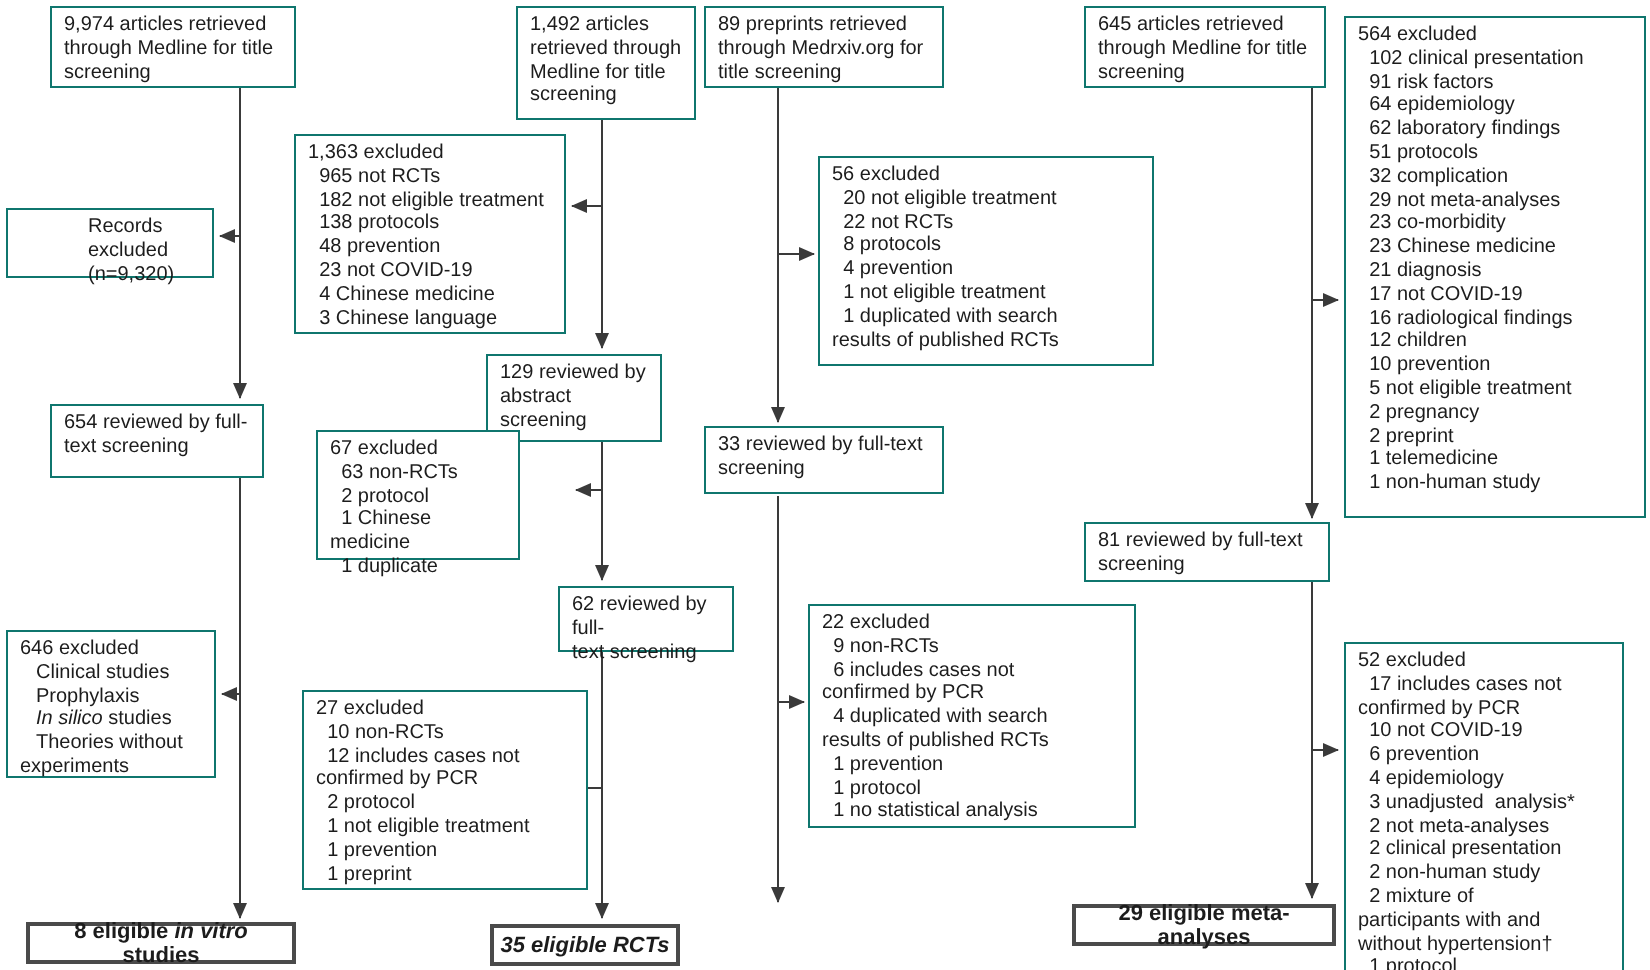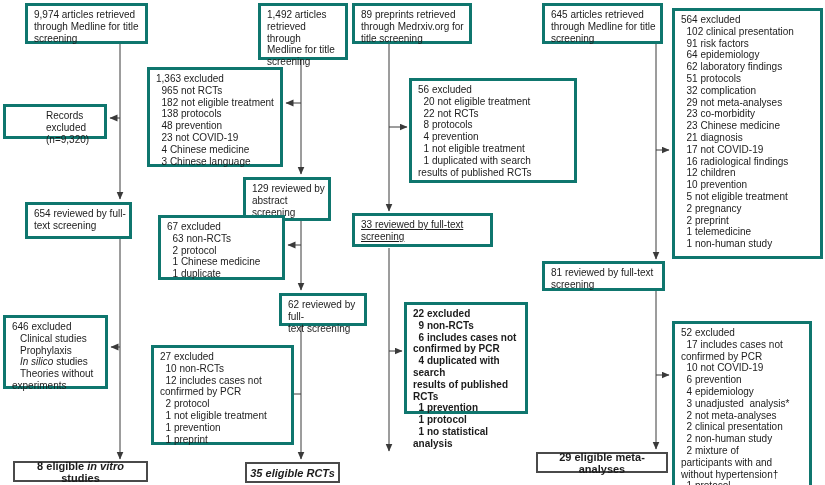--- a/index.html
+++ b/index.html
@@ -2,21 +2,21 @@
 <html><head>
 <meta charset="utf-8">
 <style>
   html,body{margin:0;padding:0;background:#fff;}
   #stage{
     position:relative;width:825px;height:485px;background:#fff;
     font-family:"Liberation Sans","DejaVu Sans",sans-serif;
     color:#1c1c1c;overflow:hidden;
   }
   .box{
-    position:absolute;background:#fff;border:3px solid #0f766e;
+    position:absolute;background:#fff;border:1px solid #0f766e;
     font-size:10px;line-height:11.8px;padding:3px 3px 2px 6px;
     white-space:pre-wrap;box-sizing:border-box;
   }
   .final{
     border:2px solid #4a4a4a;font-weight:bold;font-size:11px;
     display:flex;align-items:center;justify-content:center;
     white-space:normal;text-align:center;padding:0 2px;line-height:12px;
   }
   .ind{padding-left:8px;}
   .it{font-style:italic;}
@@ -83,21 +83,21 @@
   <div class="box" style="left:147px;top:67px;width:136px;height:100px;">1,363 excluded
   965 not RCTs
   182 not eligible treatment
   138 protocols
   48 prevention
   23 not COVID-19
   4 Chinese medicine
   3 Chinese language</div>
   <div class="box" style="left:243px;top:177px;width:88px;height:44px;">129 reviewed by
 abstract screening</div>
-  <div class="box" style="left:158px;top:215px;width:127px;height:65px;">67 excluded
+  <div class="box" style="left:158px;top:215px;width:102px;height:65px;">67 excluded
   63 non-RCTs
   2 protocol
   1 Chinese medicine
   1 duplicate</div>
   <div class="box" style="left:243px;top:293px;width:88px;height:33px;margin-left:36px;">62 reviewed by full-
 text screening</div>
   <div class="box" style="left:151px;top:345px;width:143px;height:100px;">27 excluded
   10 non-RCTs
   12 includes cases not
 confirmed by PCR
@@ -111,23 +111,23 @@
 through Medrxiv.org for
 title screening</div>
   <div class="box" style="left:409px;top:78px;width:168px;height:105px;">56 excluded
   20 not eligible treatment
   22 not RCTs
   8 protocols
   4 prevention
   1 not eligible treatment
   1 duplicated with search
 results of published RCTs</div>
-  <div class="box" style="left:352px;top:213px;width:141px;height:34px;text-decoration:underline;">33 reviewed by full-text
+  <div class="box" style="left:352px;top:213px;width:120px;height:34px;">33 reviewed by full-text
 screening</div>
-  <div class="box" style="left:404px;top:302px;width:124px;height:112px;font-weight:bold;">22 excluded
+  <div class="box" style="left:404px;top:302px;width:164px;height:112px;">22 excluded
   9 non-RCTs
   6 includes cases not
 confirmed by PCR
   4 duplicated with search
 results of published RCTs
   1 prevention
   1 protocol
   1 no statistical analysis</div>
 
   <div class="box" style="left:542px;top:3px;width:121px;height:41px;">645 articles retrieved

